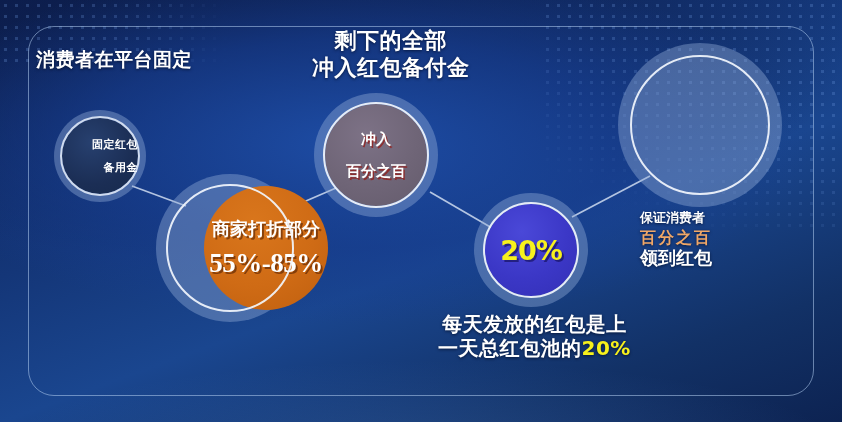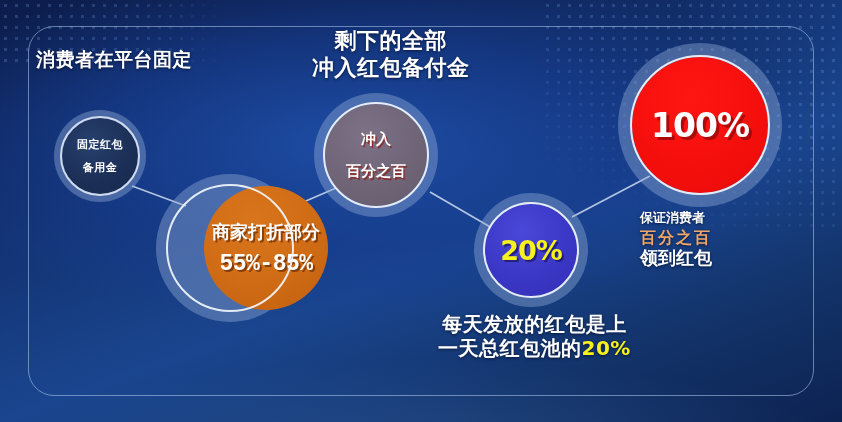--- a/index.html
+++ b/index.html
@@ -56,35 +56,35 @@
     position:absolute; border-radius:50%;
     background:rgba(146,172,214,0.42);
   }
   .inner-ring{
     position:absolute; border-radius:50%;
     border:2px solid rgba(242,246,253,0.92);
   }
 
   
   #node-fixed{ left:62px; top:118px; width:76px; height:76px;
-    background:radial-gradient(circle at 38% 32%, #27406f 0%, #1b2e55 60%, #16294c 100%); }
+    background:radial-gradient(circle at 38% 32%, #27406f 0%, #1b2e55 60%, #16294c 100%);align-items:flex-end; }
   #ring-fixed{ left:54px; top:110px; width:92px; height:92px; }
   #iring-fixed{ left:60px; top:116px; width:80px; height:80px; border-color:rgba(232,240,252,0.85); }
   #node-fixed .l{ font-size:11px; font-weight:bold; letter-spacing:0.5px; line-height:1.05; }
   #node-fixed .l2{ margin-top:11px; }
 
   
   #node-discount{ left:168px; top:186px; width:124px; height:124px;
     background:radial-gradient(circle at 40% 30%, #d9761c 0%, #cf6b15 55%, #bf5f0f 100%);margin-left:36px; }
   #ring-discount{ left:156px; top:174px; width:148px; height:148px; }
   #iring-discount{ left:166px; top:184px; width:128px; height:128px; }
   #node-discount .t1{ font-size:18px; font-weight:bold; letter-spacing:0px;
     text-shadow:2px 2px 0 rgba(70,24,0,0.55); }
-  #node-discount .t2{ font-size:23px; font-weight:bold; margin-top:7px; letter-spacing:-0.5px;
-    font-family:Liberation Mono, monospace;
+  #node-discount .t2{ font-size:27px; font-weight:bold; margin-top:7px; letter-spacing:-0.5px;
+    font-family:Liberation Serif, serif;
     text-shadow:2px 2px 0 rgba(70,24,0,0.55); }
 
   
   #node-pool{ left:325px; top:104px; width:102px; height:102px;
     background:radial-gradient(circle at 40% 30%, #7d7286 0%, #6f6577 55%, #645b6c 100%); }
   #ring-pool{ left:314px; top:93px; width:124px; height:124px; }
   #iring-pool{ left:323px; top:102px; width:106px; height:106px; }
   #node-pool .t1{ font-size:15px; font-weight:bold; text-shadow:1.5px 1.5px 0 rgba(150,26,20,0.75); }
   #node-pool .t2{ font-size:15px; font-weight:bold; margin-top:13px; text-shadow:1.5px 1.5px 0 rgba(150,26,20,0.75); }
 
@@ -156,23 +156,20 @@
   </div>
   <div class="inner-ring" id="iring-pool"></div>
 
   <div class="ring" id="ring-twenty"></div>
   <div class="node" id="node-twenty">
     <div class="t1 hl-yellow">20%</div>
   </div>
   <div class="inner-ring" id="iring-twenty"></div>
 
   <div class="ring" id="ring-hundred"></div>
-  <div class="node" id="node-hundred">
-    <div class="t1">100%</div>
-  </div>
   <div class="inner-ring" id="iring-hundred"></div>
 
   <div class="cap" id="cap-left">
     <div>消费者在平台固定</div>
   </div>
 
   <div class="cap" id="cap-top">
     <div>剩下的全部</div>
     <div>冲入红包备付金</div>
   </div>

